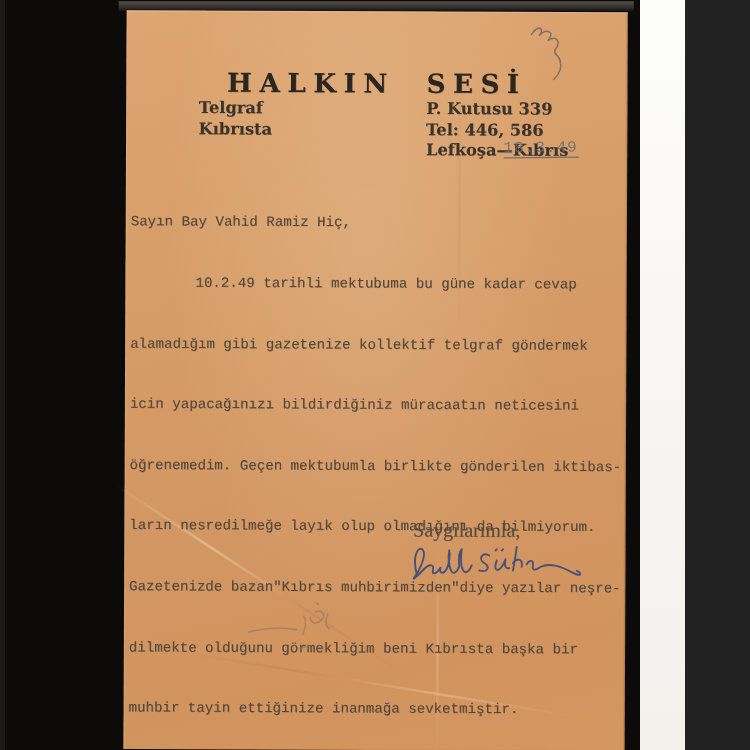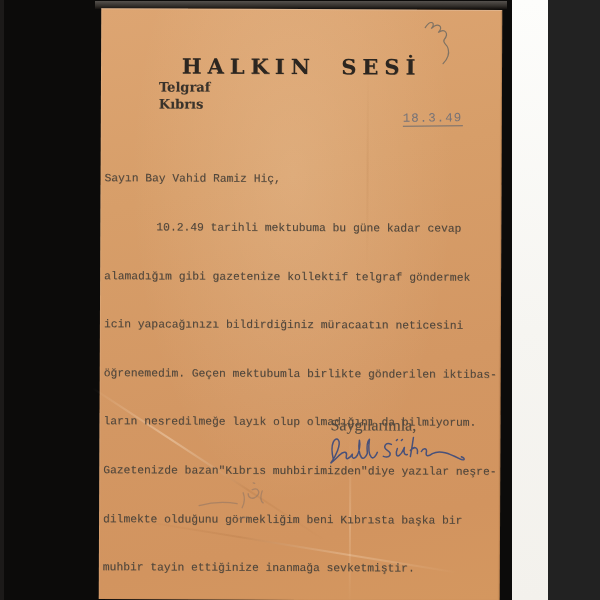--- a/index.html
+++ b/index.html
@@ -73,23 +73,28 @@
     <div class="crease c4"></div>
 
     <svg class="scrib-top" width="60" height="58" viewBox="0 0 60 58">
       <path d="M6,14 C12,5 17,10 12,15 C19,8 25,13 19,19 C26,14 30,20 25,26 C23,30 28,30 29,35 C31,42 27,47 24,50" fill="none" stroke="#6f6a61" stroke-width="1.2" stroke-linecap="round" opacity=".85"></path>
     </svg>
 
     <div class="masthead">HALKIN SESİ</div>
 
     <div class="lh-block lh-left">
       <div>Telgraf</div>
-      <div>Kıbrıs</div>
+      <div>Kıbrısta</div>
     </div>
 
+    <div class="lh-block lh-right">
+      <div>P. Kutusu 339</div>
+      <div>Tel: 446, 586</div>
+      <div>Lefkoşa—Kıbrıs</div>
+    </div>
 
     <div class="date">18.3.49</div>
 
     <div class="body-block">
       <div class="tline">Sayın Bay Vahid Ramiz Hiç,</div>
       <div class="tline indent">10.2.49 tarihli mektubuma bu güne kadar cevap</div>
       <div class="tline">alamadığım gibi gazetenize kollektif telgraf göndermek</div>
       <div class="tline">icin yapacağınızı bildirdiğiniz müracaatın neticesini</div>
       <div class="tline">öğrenemedim. Geçen mektubumla birlikte gönderilen iktibas-</div>
       <div class="tline">ların nesredilmeğe layık olup olmadığını da bilmiyorum.</div>

